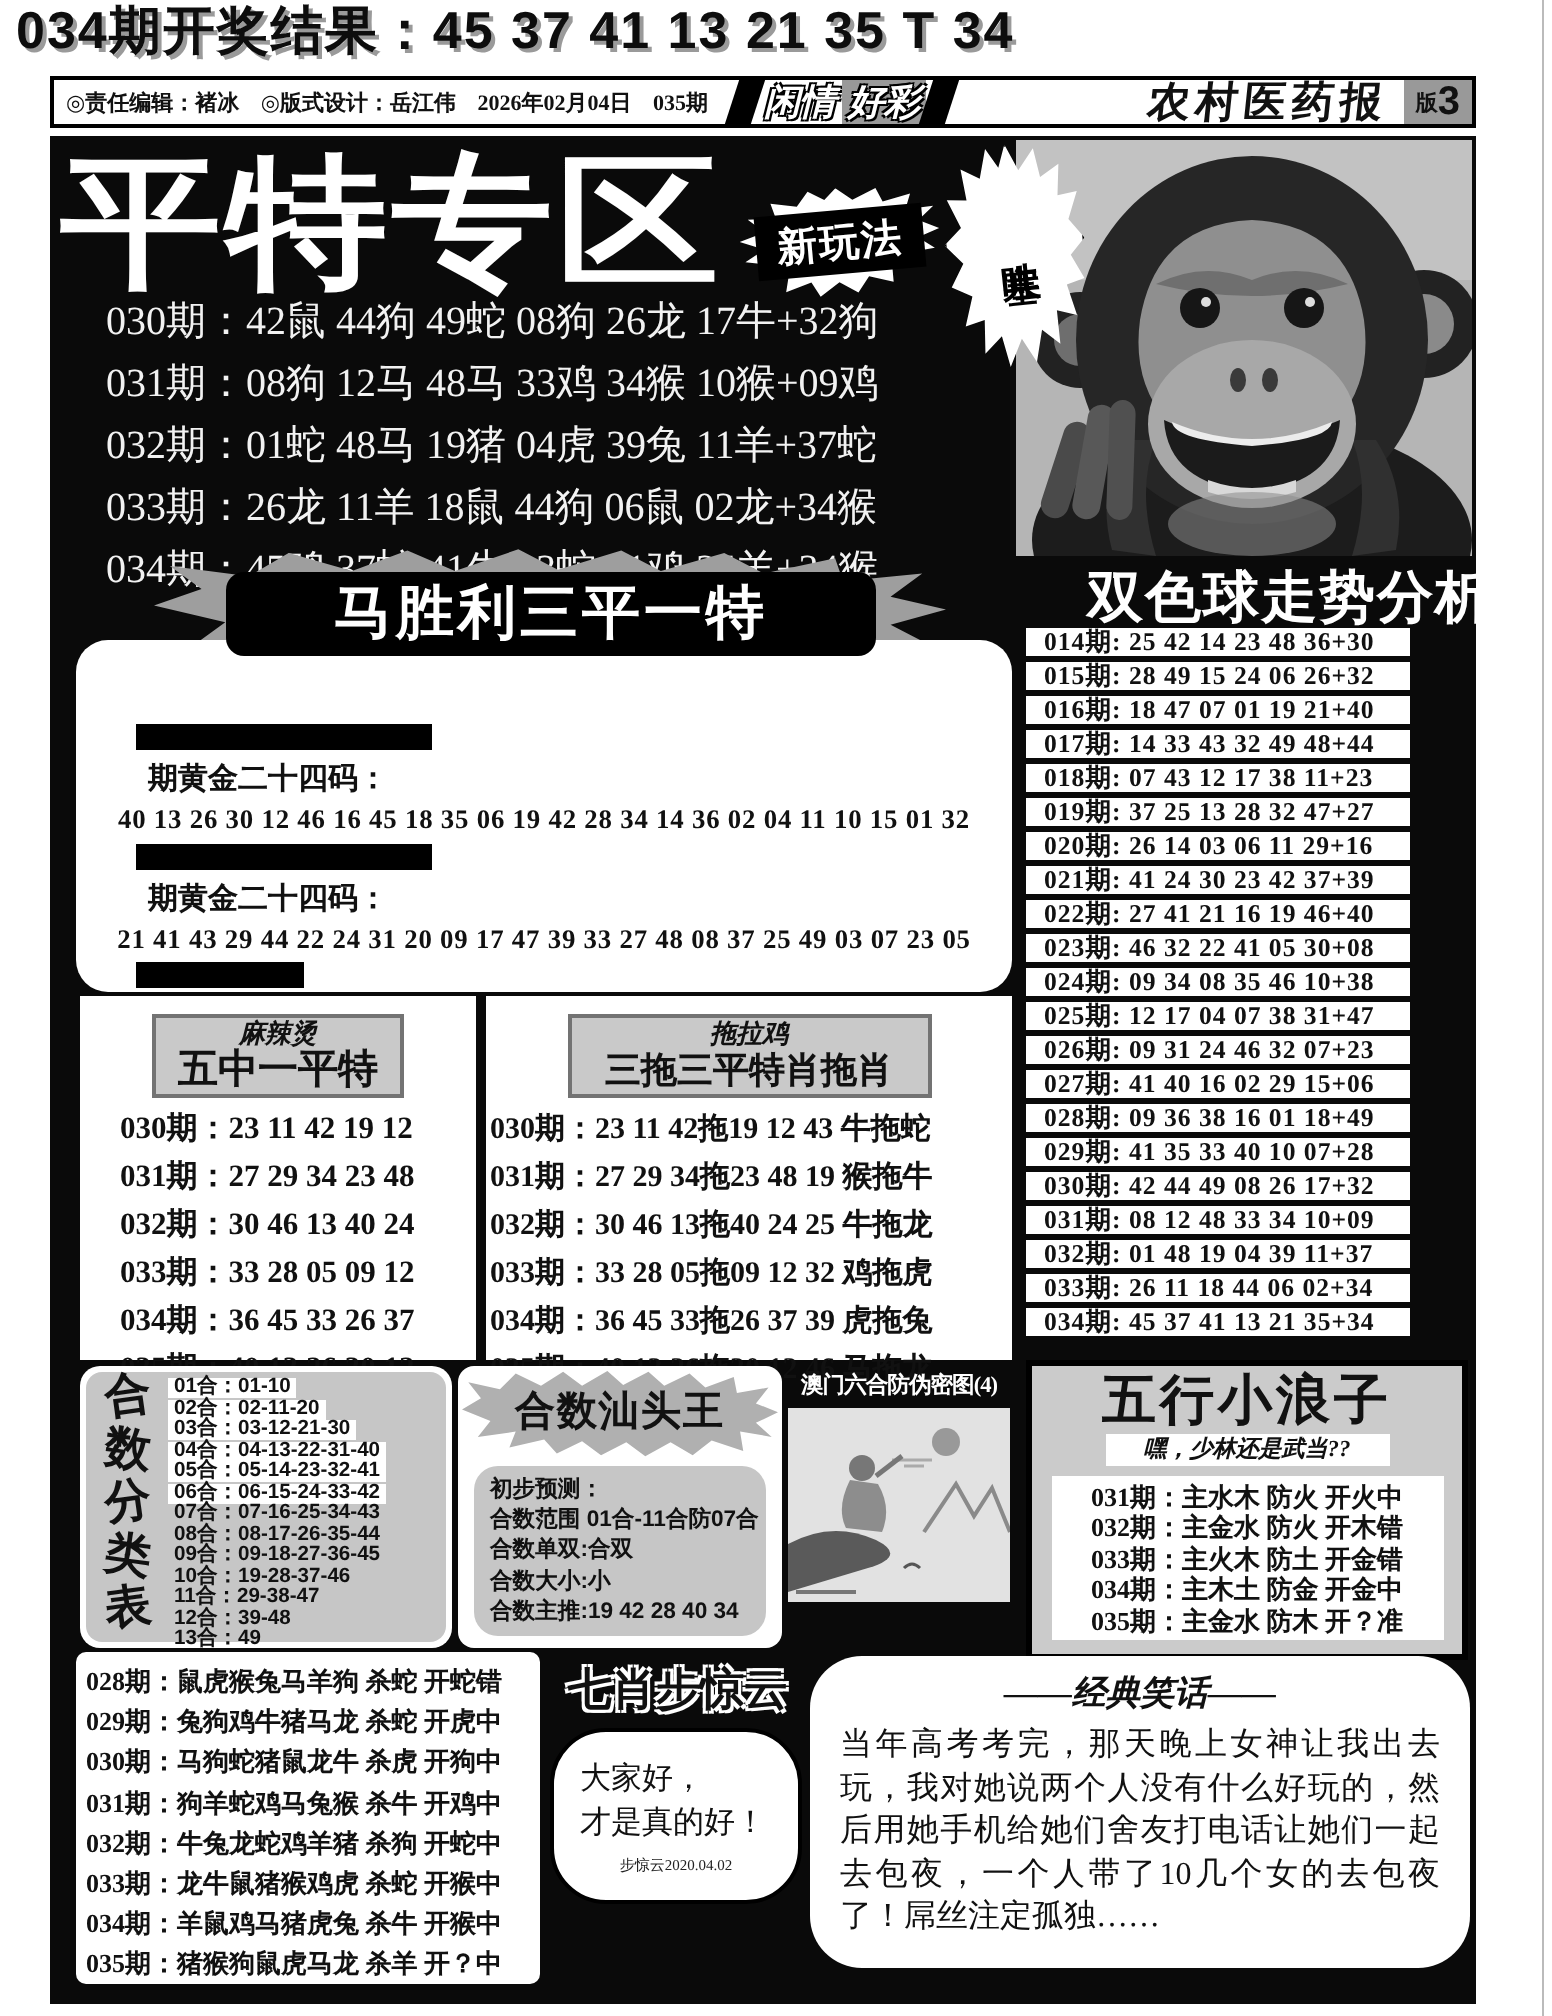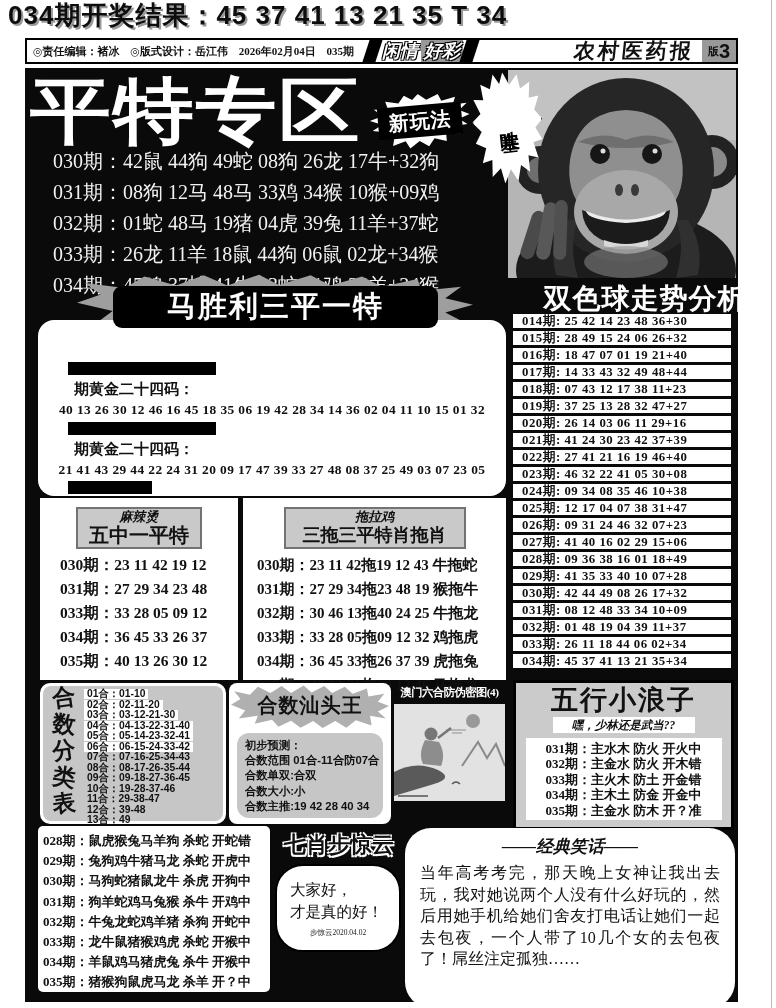--- a/index.html
+++ b/index.html
@@ -46,21 +46,21 @@
     font-family:"Liberation Sans",sans-serif;letter-spacing:2px;}
 
   .prows{left:28px;top:78px;color:#f2f2f2;font-size:20px;line-height:31px;white-space:nowrap;}
 
   
   .photo{left:483px;top:2px;width:228px;height:208px;background:#b5b5b5;z-index:1;}
 
   
   .ssq-title{left:505px;top:212px;width:230px;text-align:center;color:#fff;font-weight:900;
     font-family:"Liberation Sans",sans-serif;font-size:28px;letter-spacing:1px;white-space:nowrap;}
-  .ssq-rows{left:488px;top:246px;width:218px;font-family:Liberation Serif, serif;}
+  .ssq-rows{left:488px;top:246px;width:192px;font-family:Liberation Serif, serif;}
   .ssq-rows>div{height:14px;margin-bottom:3px;background:#fff;font-size:12.8px;font-weight:700;
     line-height:14px;padding-left:9px;white-space:nowrap;letter-spacing:0.5px;}
 
   
   .banner-star{left:52px;top:206px;width:396px;height:64px;background:#9e9e9e;}
   .starwide{clip-path:polygon(0% 45%,6% 32%,2% 14%,12% 22%,17% 4%,25% 18%,32% 2%,38% 18%,46% 1%,51% 17%,59% 2%,64% 18%,72% 4%,77% 20%,86% 8%,87% 26%,97% 20%,93% 38%,100% 48%,93% 60%,98% 76%,88% 70%,89% 92%,79% 80%,73% 97%,66% 82%,58% 98%,52% 82%,44% 97%,38% 81%,30% 95%,26% 79%,15% 88%,17% 70%,5% 76%,9% 58%);}
   .banner{left:88px;top:218px;width:325px;height:42px;background:#000;border-radius:9px;
     color:#fff;font-weight:900;font-family:"Liberation Sans",sans-serif;font-size:29px;
     display:flex;align-items:center;justify-content:center;letter-spacing:2px;z-index:3;}
   .msbox{left:13px;top:252px;width:468px;height:176px;background:#fff;border-radius:16px;}
@@ -125,21 +125,21 @@
     box-sizing:border-box;}
   .wxtitle{text-align:center;font-weight:900;font-family:"Liberation Sans",sans-serif;
     font-size:27px;letter-spacing:2px;line-height:34px;}
   .wxsub{margin:0 auto;width:142px;background:#fff;text-align:center;font-size:11.5px;
     font-weight:700;font-style:italic;line-height:16px;}
   .wxinner{margin:5px auto 0 auto;width:196px;height:82px;background:#fff;
     padding-top:3px;box-sizing:border-box;}
   .wxinner>div>div{font-size:13px;font-weight:600;line-height:15.4px;text-align:center;white-space:nowrap;}
 
   
-  .jokebox{left:380px;top:760px;width:330px;height:180px;background:#fff;border-radius:26px;}
+  .jokebox{left:380px;top:760px;width:330px;height:156px;background:#fff;border-radius:26px;}
   .joketitle{text-align:center;font-weight:900;font-style:italic;font-size:17px;padding-top:7px;}
   .jokebody{margin:4px 15px 0 15px;font-size:16px;line-height:21.5px;text-align:justify;}
 </style>
 </head>
 <body>
 
 <div class="page">
 
   <div class="abs headline">034期开奖结果：45 37 41 13 21 35 T 34</div>
 
@@ -229,32 +229,33 @@
     </div>
 
     <div class="abs midbox" style="left:15px;top:430px;width:198px;height:182px;">
       <div class="mhead" style="width:122px;">
         <div class="mscript">麻辣烫</div>
         <div class="mtitle" style="font-size:20px;">五中一平特</div>
       </div>
       <div class="mrows" style="padding-left:20px;">
           <div>030期：23 11 42 19 12</div>
           <div>031期：27 29 34 23 48</div>
+          <div>032期：30 46 13 40 24</div>
           <div>033期：33 28 05 09 12</div>
           <div>034期：36 45 33 26 37</div>
           <div>035期：40 13 26 30 12</div>
         </div>
     </div>
 
     <div class="abs midbox" style="left:218px;top:430px;width:263px;height:182px;">
       <div class="mhead" style="width:178px;">
         <div class="mscript">拖拉鸡</div>
         <div class="mtitle" style="font-size:18px;">三拖三平特肖拖肖</div>
       </div>
-      <div class="mrows" style="padding-left:14px;font-size:15px;">
+      <div class="mrows" style="padding-left:2px;font-size:15px;">
           <div>030期：23 11 42拖19 12 43 牛拖蛇</div>
           <div>031期：27 29 34拖23 48 19 猴拖牛</div>
           <div>032期：30 46 13拖40 24 25 牛拖龙</div>
           <div>033期：33 28 05拖09 12 32 鸡拖虎</div>
           <div>034期：36 45 33拖26 37 39 虎拖兔</div>
           <div>035期：40 13 26拖30 12 46 马拖龙</div>
         </div>
     </div>
 
     <div class="abs hsbox">

